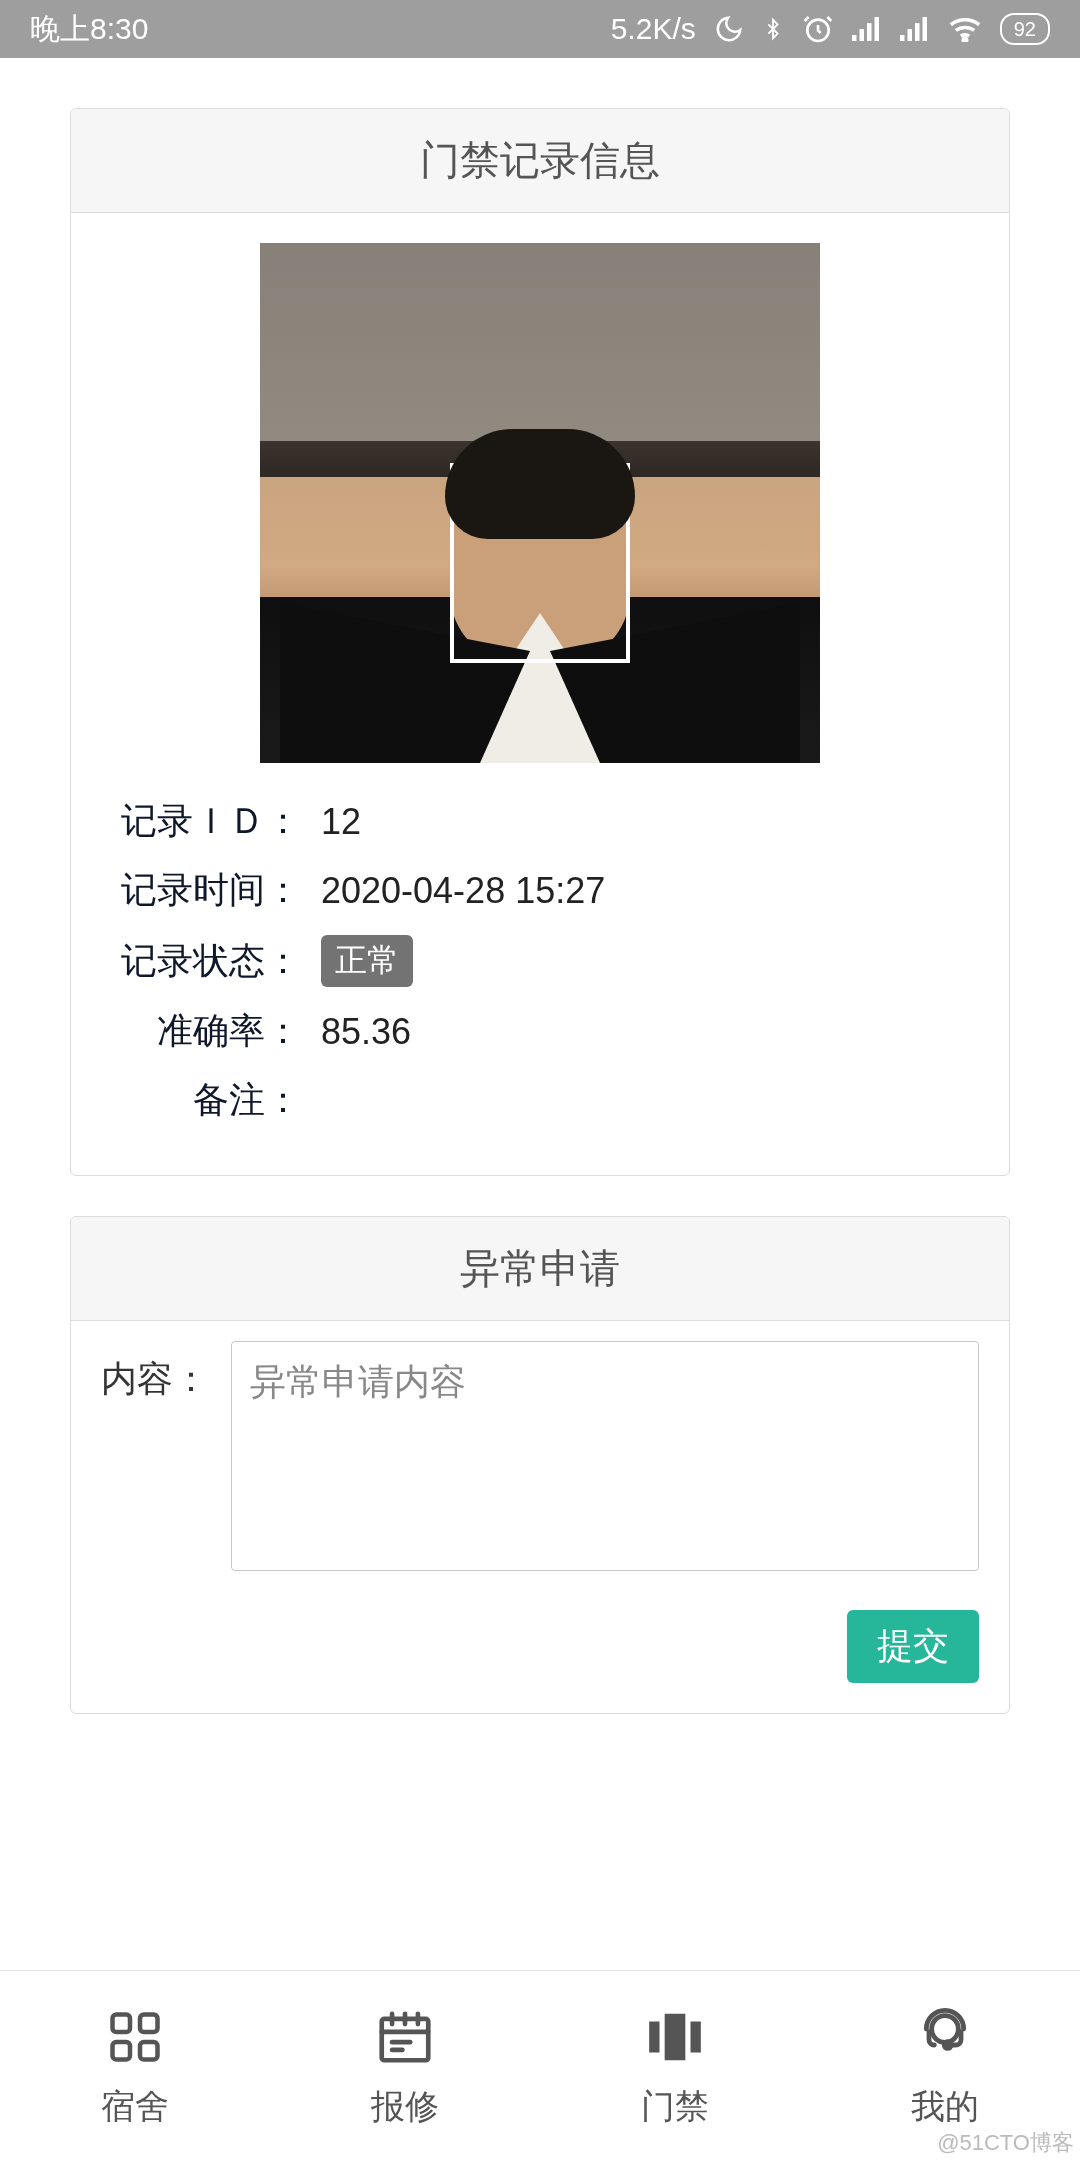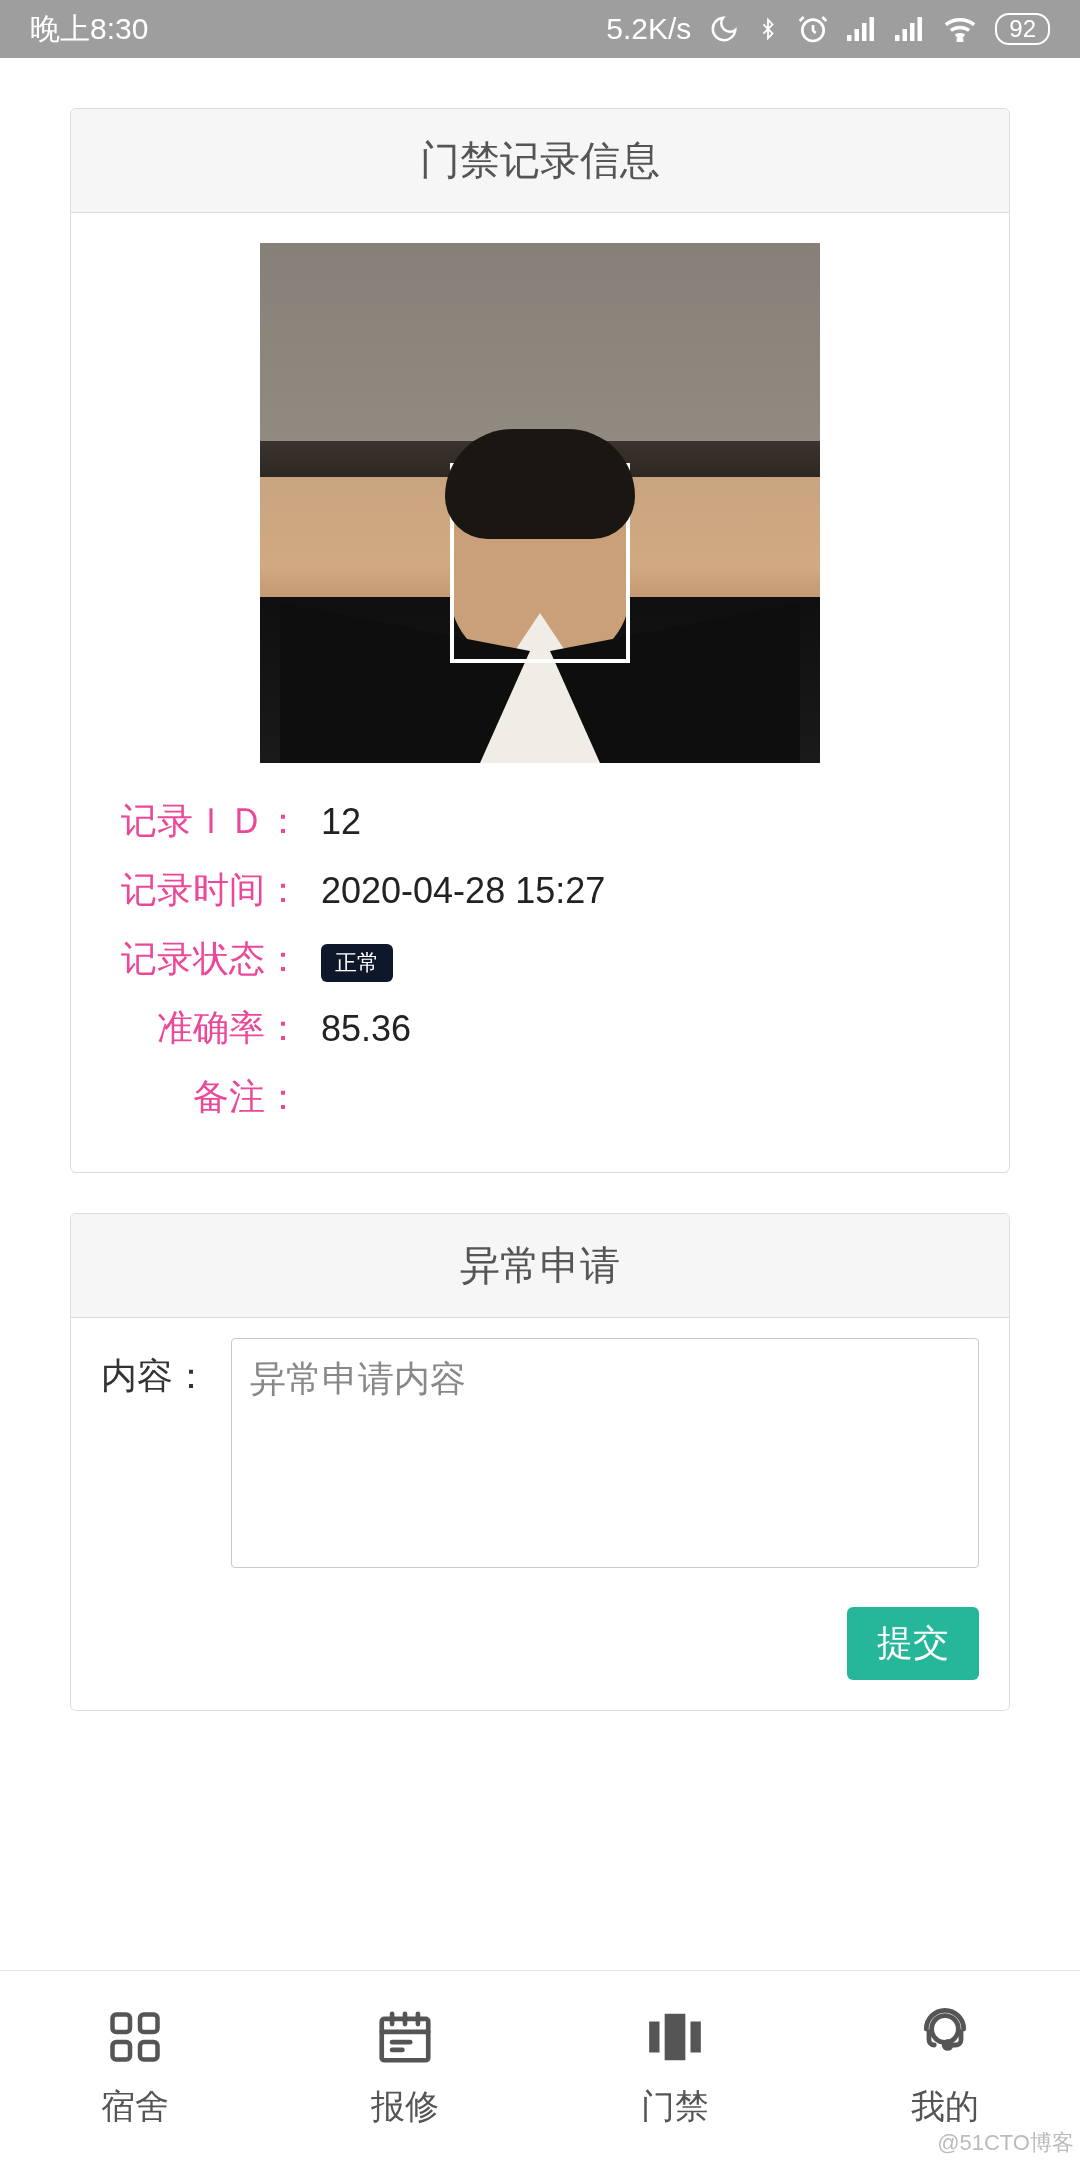--- a/index.html
+++ b/index.html
@@ -3,21 +3,21 @@
 <meta charset="utf-8">
 <style>
   * { box-sizing: border-box; margin: 0; padding: 0; }
   html, body { width: 1080px; height: 2160px; overflow: hidden; font-family: -apple-system, "PingFang SC", "Microsoft YaHei", sans-serif; background: #fff; }
   .screen { width: 1080px; height: 2160px; display: flex; flex-direction: column; }
 
   
   .status-bar { background: #9e9e9e; color: #fff; height: 58px; display: flex; align-items: center; justify-content: space-between; padding: 0 30px; font-size: 30px; font-weight: 500; }
   .status-right { display: flex; align-items: center; gap: 18px; }
   .status-right svg { display: block; }
-  .battery { border: 2.5px solid #fff; border-radius: 14px; padding: 0 12px; font-size: 24px; line-height: 28px; }
+  .battery { border: 2.5px solid #fff; border-radius: 14px; padding: 0 12px; font-size: 20px; line-height: 28px; }
 
   
   .header { background: #26b69a; color: #fff; height: 118px; display: flex; align-items: center; justify-content: center; position: relative; font-size: 44px; letter-spacing: 2px; }
   .back-btn { position: absolute; left: 40px; top: 0; bottom: 0; display: flex; align-items: center; }
 
   
   .content { flex: 1; padding: 50px 70px 30px 70px; overflow: hidden; }
 
   .panel { border: 1px solid #dcdcdc; border-radius: 6px; margin-bottom: 40px; background: #fff; }
   .panel-header { text-align: center; font-size: 40px; color: #555; padding: 24px 0; border-bottom: 1px solid #dcdcdc; background: #f6f6f6; border-radius: 6px 6px 0 0; }
@@ -30,23 +30,23 @@
   
   .photo::after { content: ""; position: absolute; left: 50%; top: 186px; transform: translateX(-50%); width: 190px; height: 110px; background: #1a1612; border-radius: 95px 95px 60px 60px; }
   .suit-left, .suit-right { position: absolute; bottom: 0; top: 360px; width: 250px; background: #0e0e0e; }
   .suit-left { left: 20px; clip-path: polygon(0 100%, 0 0, 100% 30%, 80% 100%); }
   .suit-right { right: 20px; clip-path: polygon(100% 100%, 100% 0, 0 30%, 20% 100%); }
   .shirt { position: absolute; left: 50%; bottom: 0; transform: translateX(-50%); width: 200px; height: 150px; background: #f0ece6; clip-path: polygon(50% 0, 100% 100%, 0 100%); }
   .face-box { position: absolute; left: 50%; top: 220px; transform: translateX(-50%); width: 180px; height: 200px; border: 4px solid #fff; pointer-events: none; }
 
   
   .info-row { display: flex; align-items: center; font-size: 36px; color: #333; padding: 10px 0; }
-  .info-label { width: 200px; text-align: right; color: #ec4899; white-space: nowrap; }
+  .info-label { width: 200px; text-align: right; color: #0f172a; white-space: nowrap; }
   .info-value { padding-left: 20px; color: #222; }
-  .status-badge { display: inline-block; background: #0f172a; color: #fff; padding: 4px 14px; border-radius: 6px; font-size: 22px; }
+  .status-badge { display: inline-block; background: #737373; color: #fff; padding: 4px 14px; border-radius: 6px; font-size: 32px; }
 
   
   .form-row { display: flex; padding: 20px 30px 10px 30px; font-size: 36px; color: #333; }
   .form-label { width: 130px; padding-top: 14px; }
   .form-input { flex: 1; }
   textarea { width: 100%; height: 230px; border: 1px solid #c9c9c9; border-radius: 4px; padding: 16px 18px; font-size: 36px; color: #666; font-family: inherit; resize: none; background: #fff; }
   textarea::placeholder { color: #888; }
   .form-actions { display: flex; justify-content: flex-end; padding: 20px 30px 30px 30px; }
   .submit-btn { background: #26b69a; color: #fff; border: none; border-radius: 6px; font-size: 36px; padding: 12px 30px; cursor: pointer; }
 

